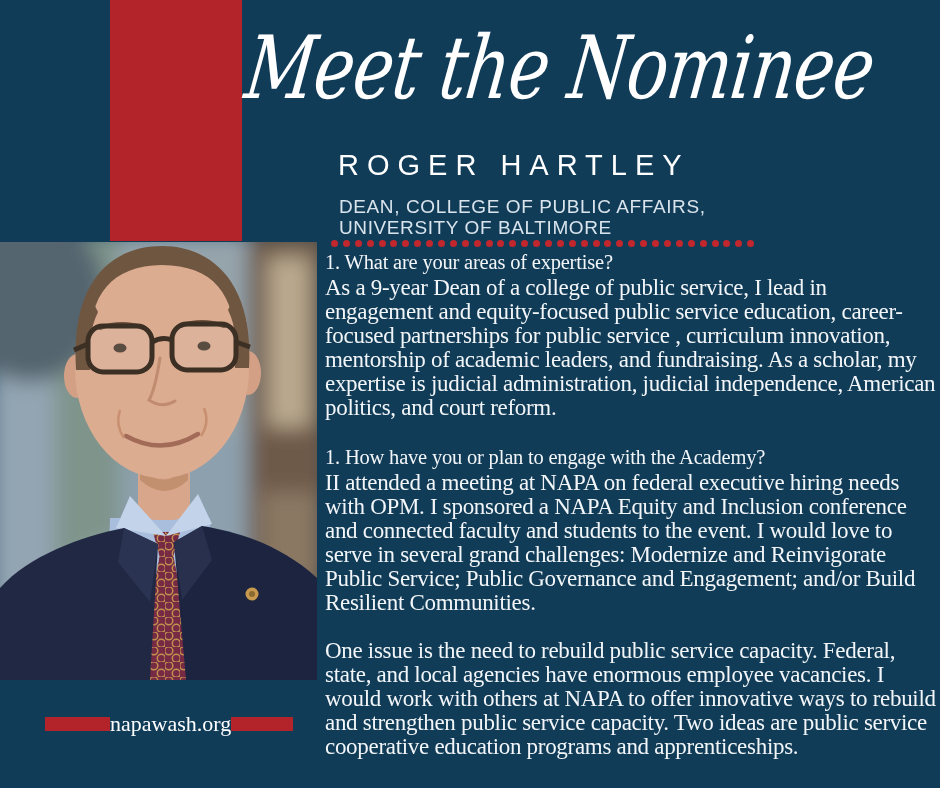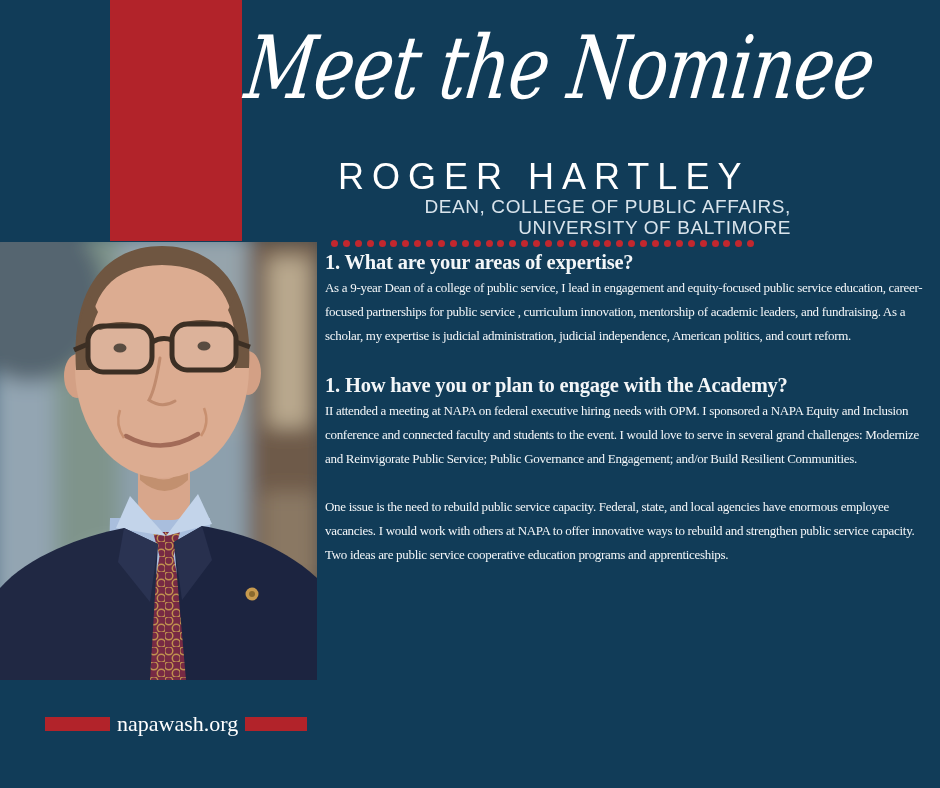--- a/index.html
+++ b/index.html
@@ -10,38 +10,38 @@
   }
   .red-block{position:absolute;left:110px;top:0;width:132px;height:241px;background:#B2232A;}
   .script-title{
     position:absolute;left:252px;top:22px;width:560px;
     font-family:"DejaVu Serif",serif;font-style:italic;font-weight:400;
     font-size:68px;line-height:1.05;color:#FFFFFF;white-space:nowrap;
     transform:skewX(-7deg) scaleY(1.28);transform-origin:left top;
     letter-spacing:-1px;
   }
   .nominee-name{
-    position:absolute;left:338px;top:156px;color:#FFFFFF;
-    font-size:36px;font-weight:400;letter-spacing:8px;white-space:nowrap;
+    position:absolute;left:338px;top:149px;color:#FFFFFF;
+    font-size:29px;font-weight:400;letter-spacing:8px;white-space:nowrap;
   }
   .nominee-role{
     position:absolute;left:339px;top:196px;width:452px;color:#D9E4EC;
-    font-size:19px;line-height:21px;letter-spacing:.6px;font-weight:400;text-align:right;
+    font-size:19px;line-height:21px;letter-spacing:.6px;font-weight:400;
   }
   .dots{position:absolute;left:331px;top:240px;display:flex;gap:4.9px;}
   .dot{width:7px;height:7px;border-radius:50%;background:#C2272E;flex:0 0 auto;}
   .photo{position:absolute;left:0;top:242px;width:317px;height:438px;}
   .photo svg{display:block;width:317px;height:438px;}
   .content{
     position:absolute;left:325px;top:249px;width:612px;color:#F3F6F8;
     font-family:"Liberation Serif",serif;
   }
-  .q{font-size:20.5px;font-weight:700;line-height:27px;letter-spacing:-.2px;margin:0;}
-  .a{font-size:13px;font-weight:400;line-height:24px;letter-spacing:-.3px;margin:0 0 24px 0;}
-  .footer{position:absolute;left:45px;top:711px;display:flex;align-items:center;gap:7px;}
+  .q{font-size:20.5px;font-weight:400;line-height:27px;letter-spacing:-.2px;margin:0;}
+  .a{font-size:23px;font-weight:400;line-height:24px;letter-spacing:-.3px;margin:0 0 24px 0;}
+  .footer{position:absolute;left:45px;top:711px;display:flex;align-items:center;}
   .footer-bar{height:14px;background:#B2232A;}
   .footer-bar.left{width:65px;}
   .footer-bar.right{width:62px;}
   .site{font-family:"Liberation Serif",serif;font-size:22px;color:#FFFFFF;white-space:nowrap;}
 </style>
 </head>
 <body>
 
 <div class="red-block"></div>
 

